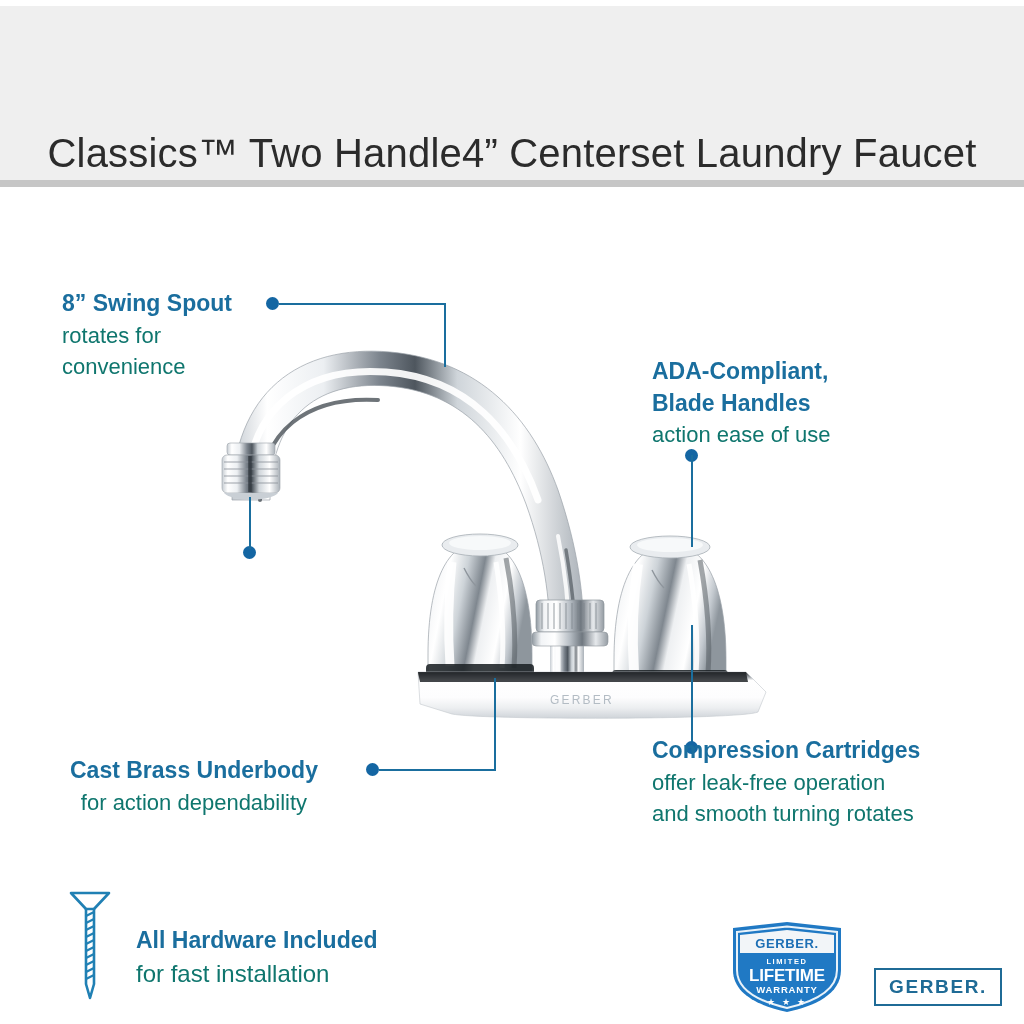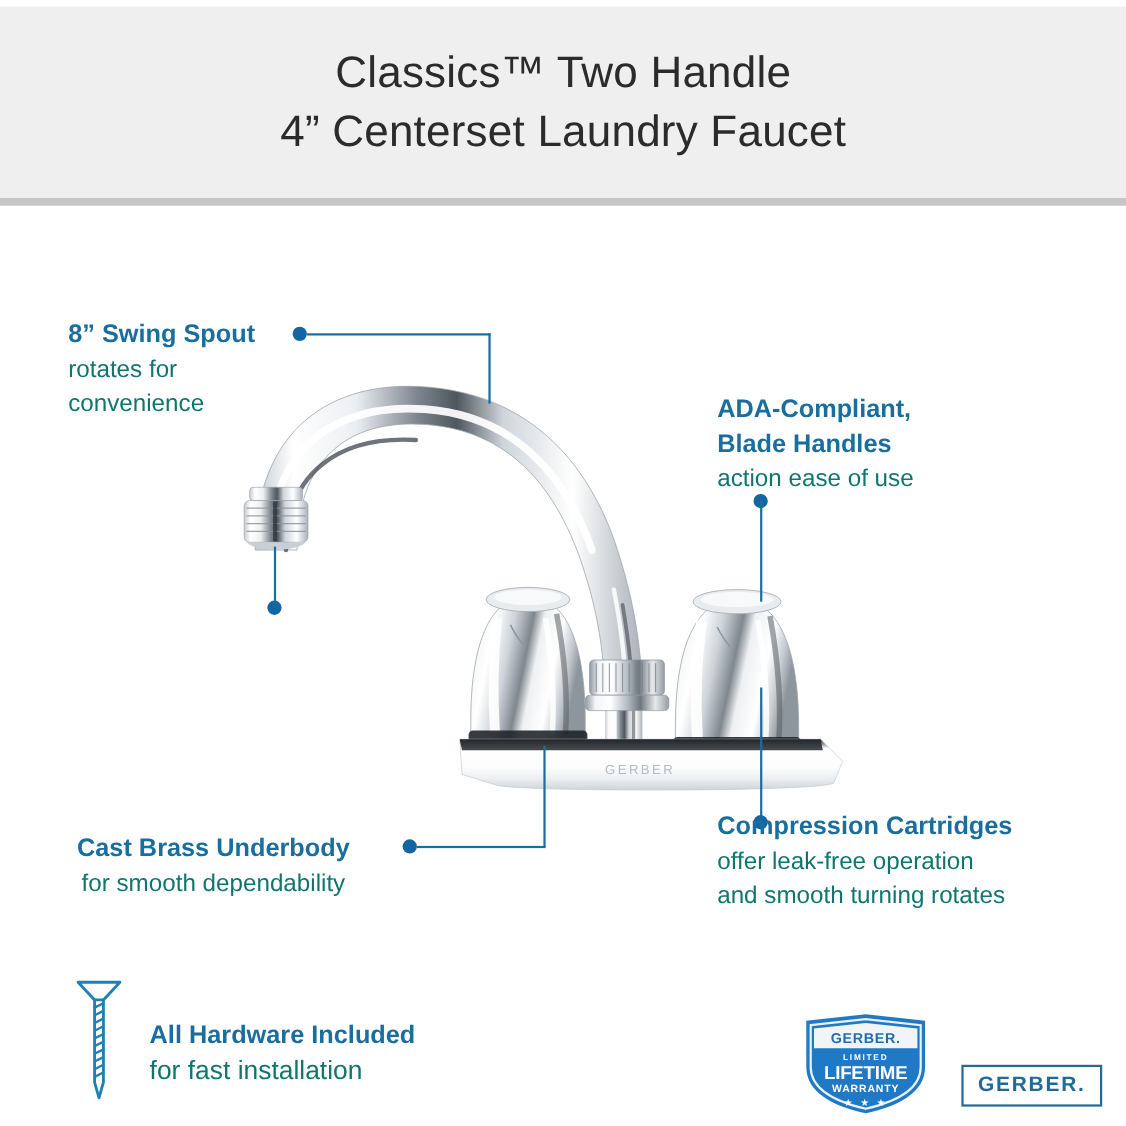--- a/index.html
+++ b/index.html
@@ -8,22 +8,22 @@
     background: #ffffff;
     font-family: "Liberation Sans", sans-serif;
     overflow: hidden;
   }
   .page { position: relative; width: 1024px; height: 1024px; background: #fff; }
 
   
   .header {
     position: absolute; left: 0; top: 6px; width: 1024px; height: 174px;
     background: #efefef;
-    display: flex; flex-direction: column;
-    align-items: center; justify-content: center;
+    display: flex; 
+    align-items: flex-end; justify-content: center;
   }
   .header-line {
     color: #2b2b2b;
     font-size: 40px;
     font-weight: 400;
     line-height: 1.36;
     letter-spacing: 0.2px;
     text-align: center;
     white-space: nowrap;
   }
@@ -272,21 +272,21 @@
 
 
   <div class="callout" id="co-ada">
     <div class="title">ADA-Compliant,</div>
     <div class="title">Blade Handles</div>
     <div class="desc">action ease of use</div>
   </div>
 
   <div class="callout" id="co-cast">
     <div class="title">Cast Brass Underbody</div>
-    <div class="desc">for smooth dependability</div>
+    <div class="desc">for action dependability</div>
   </div>
 
   <div class="callout" id="co-comp">
     <div class="title">Compression Cartridges</div>
     <div class="desc">offer leak-free operation</div>
     <div class="desc">and smooth turning rotates</div>
   </div>
 
   <div class="screw-icon">
     <svg width="56" height="118" viewBox="0 0 56 118" xmlns="http://www.w3.org/2000/svg">

